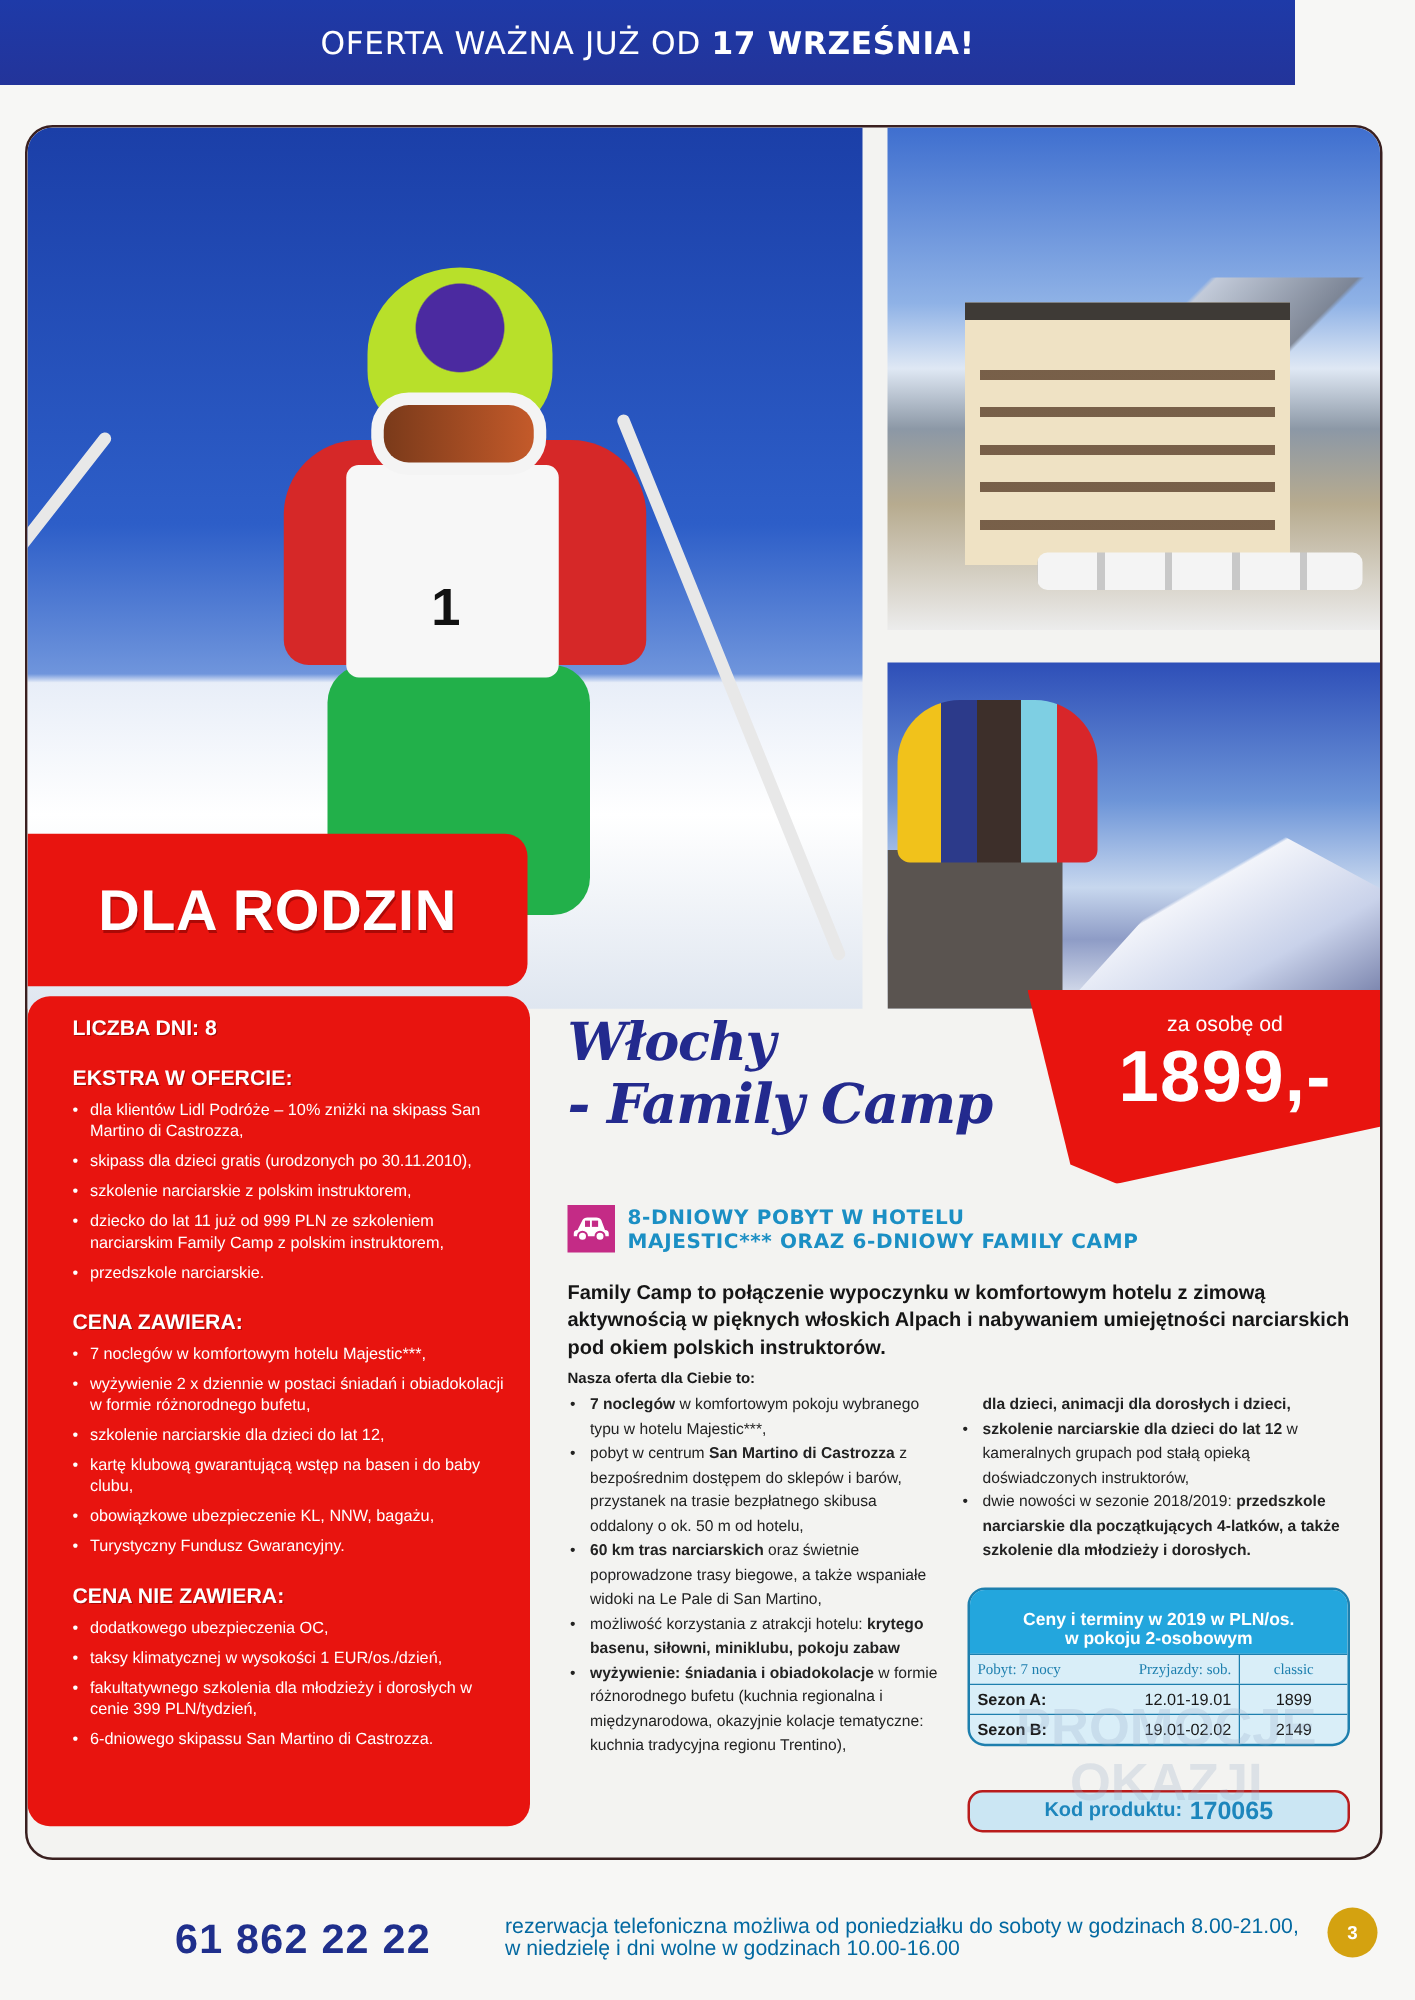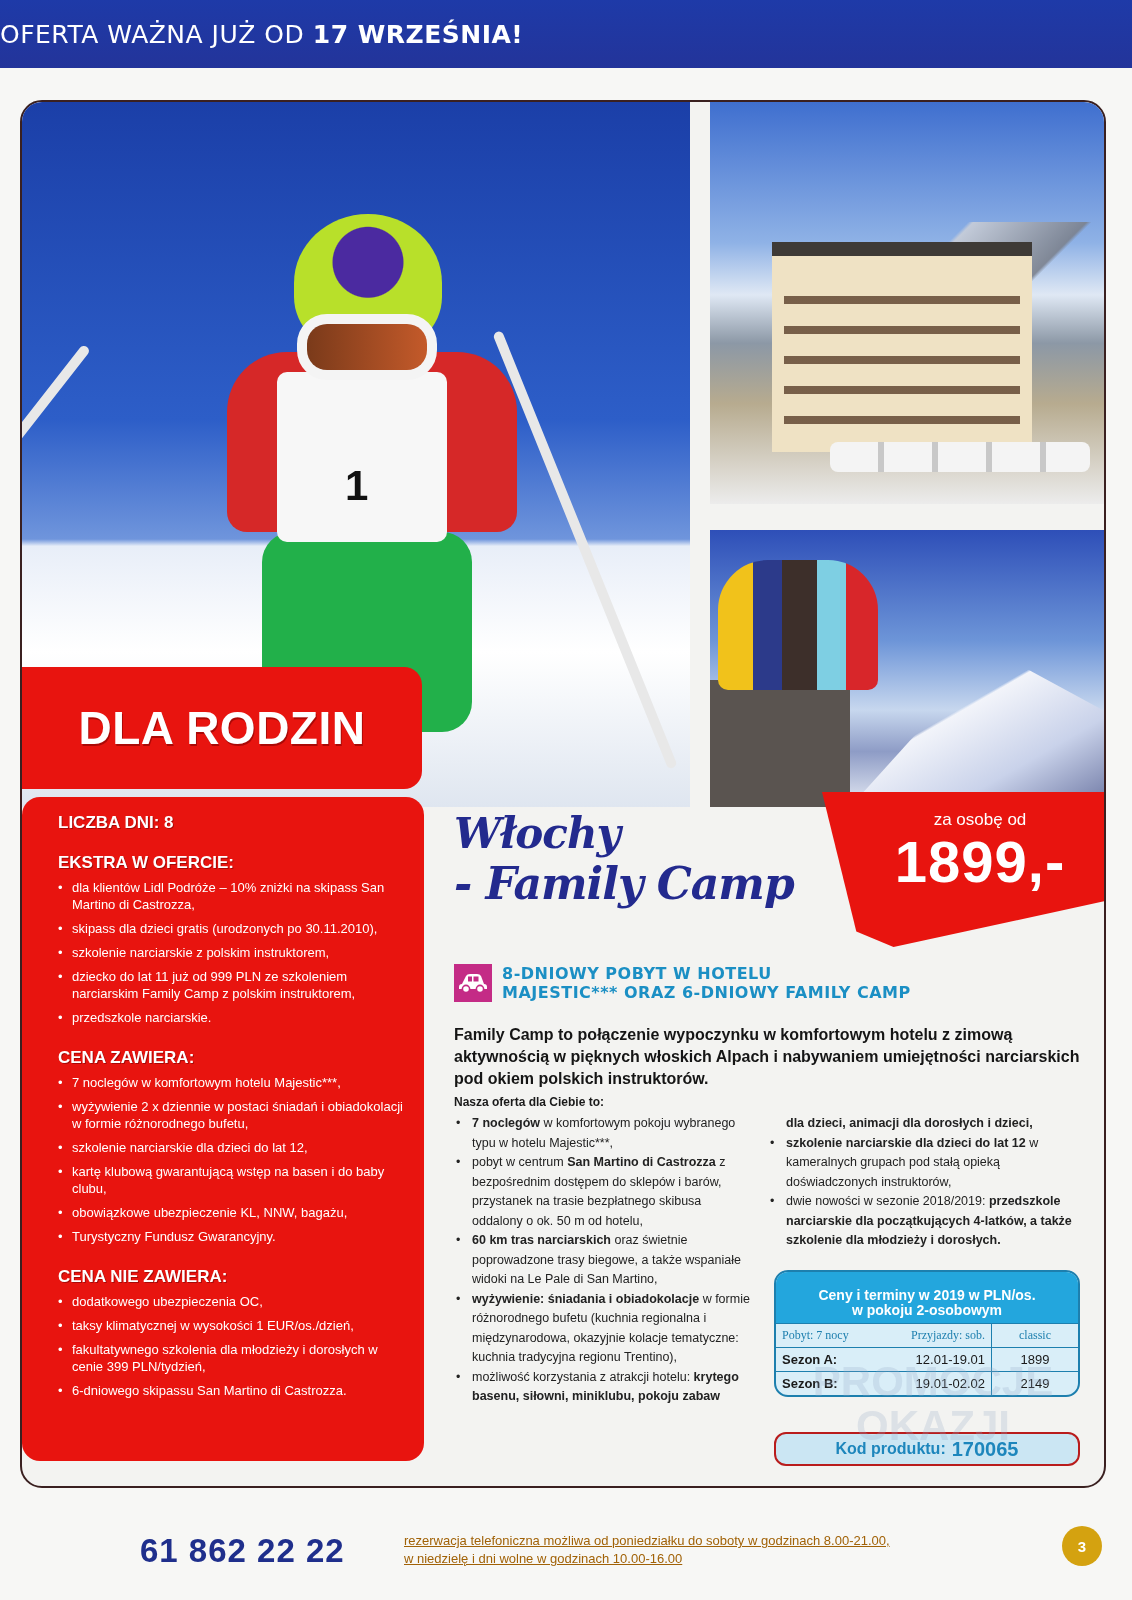--- a/index.html
+++ b/index.html
@@ -1,21 +1,21 @@
 <!DOCTYPE html>
 <html><head>
 <meta charset="utf-8">
 <style>
   * { box-sizing: border-box; margin: 0; padding: 0; }
   html, body { width: 1132px; height: 1600px; background: #f7f7f5; overflow: hidden; }
   body { position: relative; font-family: "Liberation Sans", "DejaVu Sans", sans-serif; color: #1a1a1a; }
 
-  .topbar { position: absolute; left: 0; top: 0; width: 1132px; height: 68px;
+  .topbar { position: absolute; left: 0; top: 0; width: 1036px; height: 68px;
     background: linear-gradient(180deg, #1e3aa8 0%, #23349a 100%);
-    display: flex; align-items: center; }
+    display: flex; align-items: center; justify-content: center; }
   .topbar-text { color: #fff; font-size: 25px; letter-spacing: 0.5px; font-family: "DejaVu Sans", sans-serif; }
   .topbar-text b { font-weight: 700; }
 
   .frame { position: absolute; left: 20px; top: 100px; width: 1086px; height: 1388px;
     border: 2px solid #3a2020; border-radius: 22px; background: #f3f3f1; overflow: hidden; }
 
   
   .photo { position: absolute; overflow: hidden; }
   .photo-skier { left: 0; top: 0; width: 668px; height: 705px;
     background: linear-gradient(180deg, #1b3fa8 0%, #2d5ec8 45%, #6f95dc 62%, #e8eef8 63%, #ffffff 78%, #dfe6f0 100%); }
@@ -110,21 +110,21 @@
   .code-box { position: absolute; left: 752px; top: 1330px; width: 306px; height: 34px; border: 2px solid #b91c1c; border-radius: 12px;
     background: #cbe6f3; display: flex; align-items: center; justify-content: center; gap: 6px; color: #1d86bc; font-weight: 700; }
   .code-label { font-size: 16px; }
   .code-value { font-size: 20px; }
 
   
   .watermark { position: absolute; left: 768px; top: 1360px; width: 330px; height: 130px; color: rgba(150,170,200,.25); font-size: 42px; font-weight: 700; line-height: 44px; text-align: center; }
 
   
   .footer-phone { position: absolute; left: 140px; top: 1532px; font-size: 33px; font-weight: 700; color: #1f2f8c; letter-spacing: 1px; }
-  .footer-note { position: absolute; left: 404px; top: 1532px; font-size: 13px; line-height: 18px; color: #a16207; text-decoration: underline; }
+  .footer-note { position: absolute; left: 404px; top: 1532px; font-size: 17px; line-height: 18px; color: #0369a1; }
   .page-num { position: absolute; left: 1062px; top: 1526px; width: 40px; height: 40px; border-radius: 50%; background: #d4a210;
     color: #fff; font-weight: 700; font-size: 15px; display: flex; align-items: center; justify-content: center; }
 </style>
 </head>
 <body>
 
 <div class="topbar">
   <div class="topbar-text">
     <span>OFERTA WAŻNA JUŻ OD </span><b>17 WRZEŚNIA!</b>
   </div>
@@ -218,22 +218,22 @@
 
   <div class="lead">Family Camp to połączenie wypoczynku w komfortowym hotelu z zimową aktywnością w pięknych włoskich Alpach i nabywaniem umiejętności narciarskich pod okiem polskich instruktorów.</div>
 
   <div class="offer-head">Nasza oferta dla Ciebie to:</div>
 
   <div class="offer-col offer-col1">
     <ul>
       <li><b>7 noclegów</b><span> w komfortowym pokoju wybranego typu w hotelu Majestic***,</span></li>
       <li><span>pobyt w centrum </span><b>San Martino di Castrozza</b><span> z bezpośrednim dostępem do sklepów i barów, przystanek na trasie bezpłatnego skibusa oddalony o ok. 50 m od hotelu,</span></li>
       <li><b>60 km tras narciarskich</b><span> oraz świetnie poprowadzone trasy biegowe, a także wspaniałe widoki na Le Pale di San Martino,</span></li>
+      <li><span>możliwość korzystania z atrakcji hotelu: </span><b>krytego basenu, siłowni, miniklubu, pokoju zabaw</b></li>
       <li><b>wyżywienie: śniadania i obiadokolacje</b><span> w formie różnorodnego bufetu (kuchnia regionalna i międzynarodowa, okazyjnie kolacje tematyczne: kuchnia tradycyjna regionu Trentino),</span></li>
-      <li><span>możliwość korzystania z atrakcji hotelu: </span><b>krytego basenu, siłowni, miniklubu, pokoju zabaw</b></li>
     </ul>
   </div>
 
   <div class="offer-col offer-col2">
     <div class="cont"><b>dla dzieci, animacji dla dorosłych i dzieci,</b></div>
     <ul>
       <li><b>szkolenie narciarskie dla dzieci do lat 12</b><span> w kameralnych grupach pod stałą opieką doświadczonych instruktorów,</span></li>
       <li><span>dwie nowości w sezonie 2018/2019: </span><b>przedszkole narciarskie dla początkujących 4-latków, a także szkolenie dla młodzieży i dorosłych.</b></li>
     </ul>
   </div>

